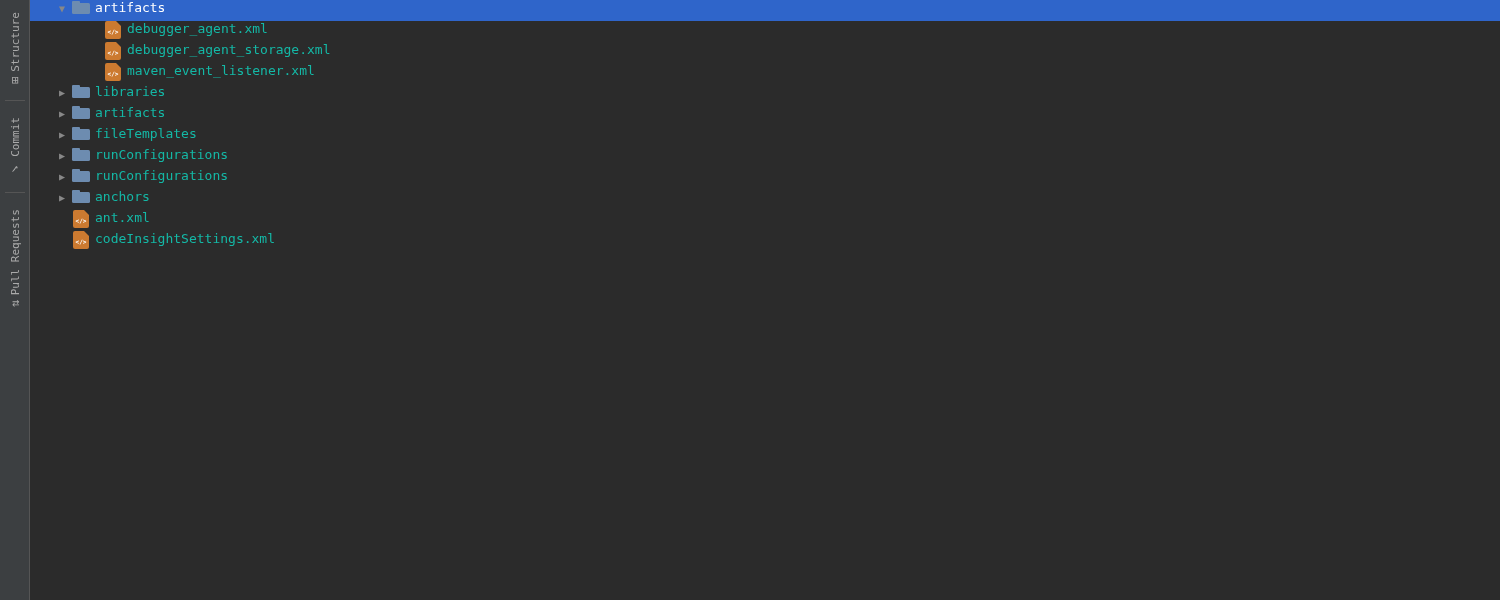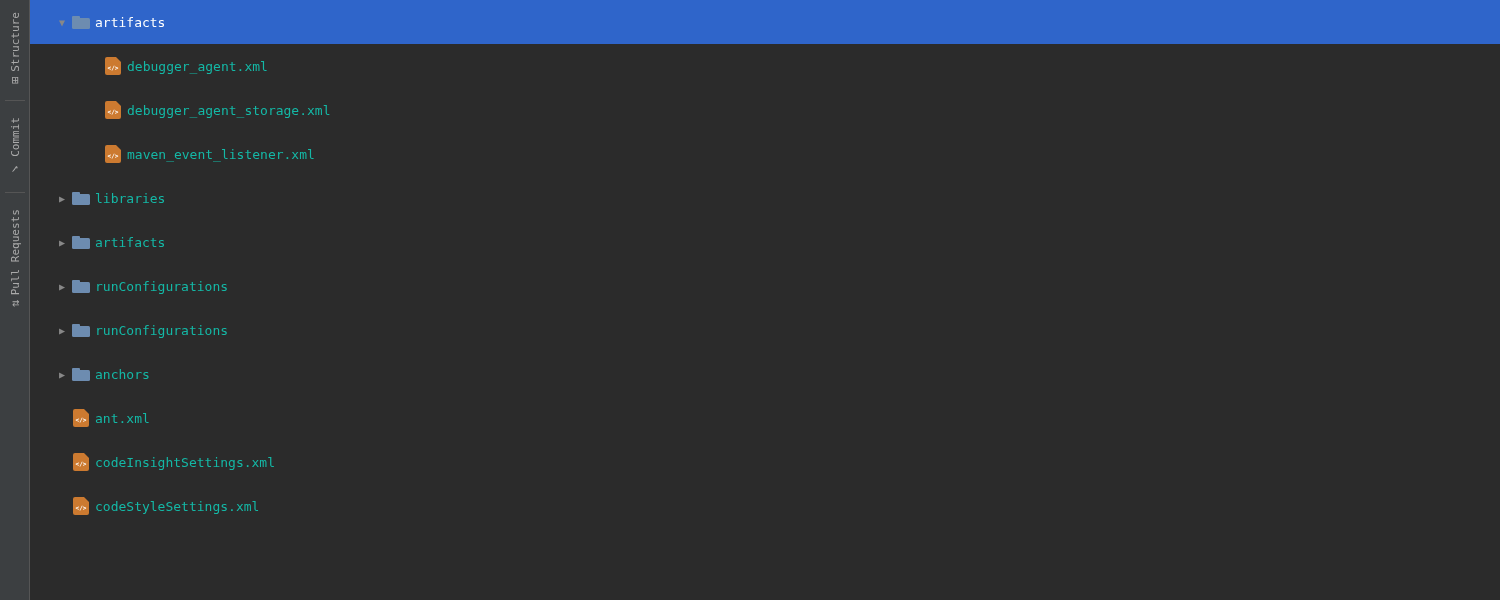--- a/index.html
+++ b/index.html
@@ -54,22 +54,22 @@
     
     .file-tree {
       flex: 1;
       background: #2b2b2b;
       overflow-y: auto;
       padding-top: 0;
     }
 
     .tree-item {
       display: flex;
-      align-items: center;
-      height: 44px;
+      align-items: flex-start;
+      height: 21px;
       padding: 0 8px;
       cursor: pointer;
       color: #ccc;
       user-select: none;
     }
 
     .tree-item.selected {
       background: #2f65ca;
     }
 
@@ -243,20 +243,30 @@
     <span class="chevron collapsed"></span>
     <span class="folder-icon">
       <svg class="folder-svg" viewBox="0 0 18 14" fill="none">
         <rect x="0" y="3" width="18" height="11" rx="1.5" fill="#6d8cb0"></rect>
         <rect x="0" y="1" width="8" height="4" rx="1" fill="#6d8cb0"></rect>
       </svg>
     </span>
     <span class="item-label">artifacts</span>
   </div>
 
+  <div class="tree-item indent-1">
+    <span class="chevron collapsed"></span>
+    <span class="folder-icon">
+      <svg class="folder-svg" viewBox="0 0 18 14" fill="none">
+        <rect x="0" y="3" width="18" height="11" rx="1.5" fill="#6d8cb0"></rect>
+        <rect x="0" y="1" width="8" height="4" rx="1" fill="#6d8cb0"></rect>
+      </svg>
+    </span>
+    <span class="item-label">fileTemplates</span>
+  </div>
 
   <div class="tree-item indent-1">
     <span class="chevron collapsed"></span>
     <span class="folder-icon">
       <svg class="folder-svg" viewBox="0 0 18 14" fill="none">
         <rect x="0" y="3" width="18" height="11" rx="1.5" fill="#6d8cb0"></rect>
         <rect x="0" y="1" width="8" height="4" rx="1" fill="#6d8cb0"></rect>
       </svg>
     </span>
     <span class="item-label">runConfigurations</span>
@@ -299,23 +309,14 @@
   <div class="tree-item indent-1">
     <span class="chevron empty"></span>
     <span class="xml-icon">
       <span class="xml-icon-body">
         <span class="xml-icon-text">&lt;/&gt;</span>
       </span>
     </span>
     <span class="item-label">codeInsightSettings.xml</span>
   </div>
 
-  <div class="tree-item indent-1">
-    <span class="chevron empty"></span>
-    <span class="xml-icon">
-      <span class="xml-icon-body">
-        <span class="xml-icon-text">&lt;/&gt;</span>
-      </span>
-    </span>
-    <span class="item-label">codeStyleSettings.xml</span>
-  </div>
 
 </div>
 
 </body></html>

